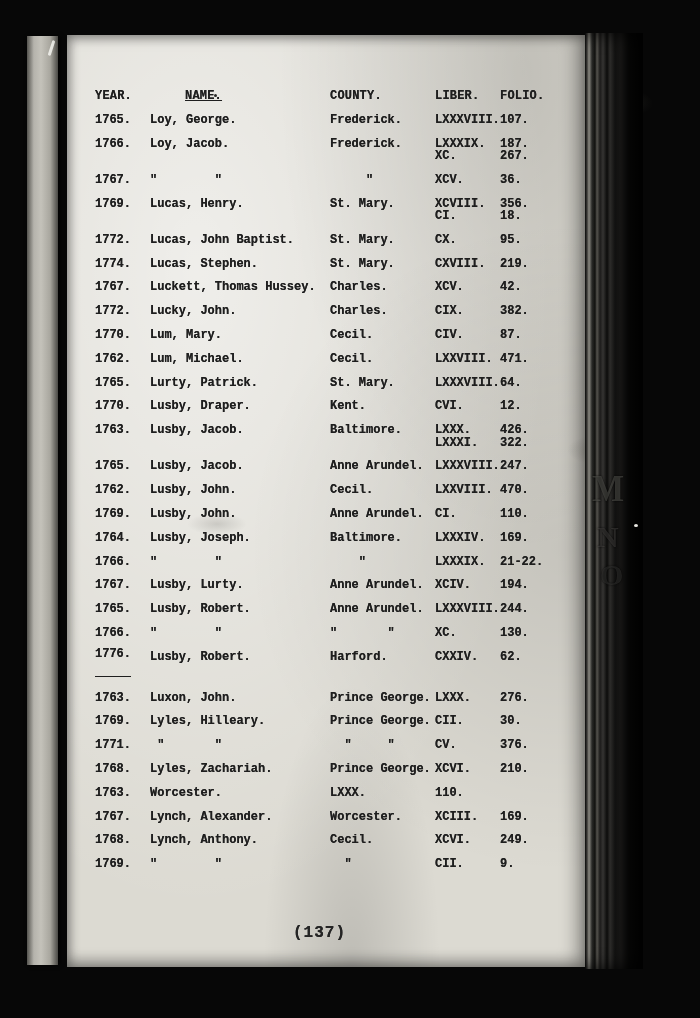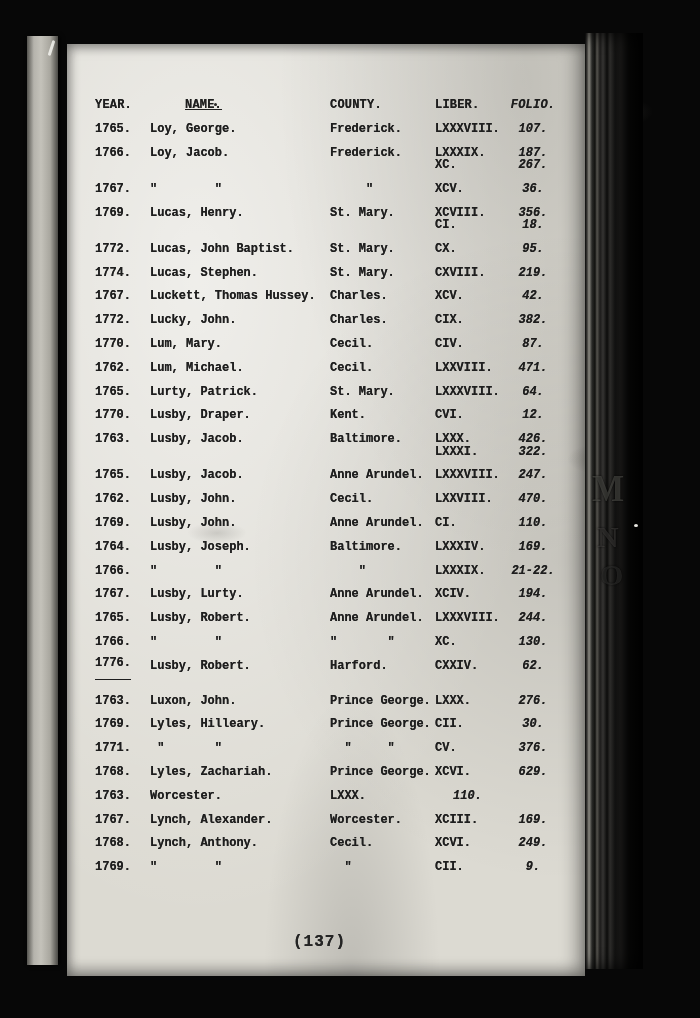--- a/index.html
+++ b/index.html
@@ -13,21 +13,21 @@
     position:absolute;left:27px;top:36px;width:31px;height:929px;
     background:linear-gradient(90deg,#55544f 0%,#b5b3ac 22%,#c4c2ba 45%,#a8a69e 75%,#4a4945 100%);
     box-shadow:2px 0 4px rgba(0,0,0,.8);
   }
   .neighbor-scratch{
     position:absolute;left:50px;top:40px;width:3px;height:16px;
     background:rgba(245,245,240,.85);transform:rotate(18deg);border-radius:2px;
   }
   
   .page{
-    position:absolute;left:67px;top:44px;width:518px;height:932px;
+    position:absolute;left:67px;top:35px;width:518px;height:932px;
     background:
       radial-gradient(ellipse at 88% 4%, rgba(0,0,0,.12), transparent 38%),
       radial-gradient(ellipse at 96% 55%, rgba(0,0,0,.10), transparent 45%),
       radial-gradient(ellipse at 55% 101%, rgba(0,0,0,.14), transparent 22%),
       radial-gradient(ellipse at 25% 25%, rgba(255,255,255,.55), transparent 65%),
       #dcdad2;
     box-shadow:
       inset -10px 0 16px rgba(0,0,0,.28),
       inset 0 -8px 12px rgba(0,0,0,.22),
       inset 5px 3px 10px rgba(0,0,0,.18),
@@ -71,26 +71,26 @@
     padding-left:28px;
     margin-bottom:11.4px;
     align-items:start;
   }
   .cell{
     white-space:pre;
     font-size:12px;line-height:12.4px;font-weight:700;
     color:#1e1e1e;
     text-shadow:0 0 .6px rgba(25,25,25,.85);
   }
-  .c-folio{text-align:center;font-style:italic;}
+  .c-folio{text-align:left;}
   .header-row .cell{letter-spacing:.2px;}
   .header-row .c-name{text-indent:35px;text-decoration:underline;}
   .underlined{
     position:relative;top:-3px;display:inline-block;
-    border-bottom:1.6px solid #1e1e1e;padding-bottom:10px;
+    border-bottom:1.6px solid #1e1e1e;padding-bottom:16px;
   }
   .page-number{
     position:absolute;left:226px;top:889px;
     font-size:16px;font-weight:700;color:#242424;
     text-shadow:0 0 .6px rgba(25,25,25,.85);letter-spacing:1px;
   }
 </style>
 </head>
 <body>
 
@@ -318,21 +318,21 @@
     <span class="cell c-county">  "     "</span>
     <span class="cell c-liber">CV.</span>
     <span class="cell c-folio">376.</span>
   </div>
 
   <div class="row">
     <span class="cell c-year"><span class="yr">1768.</span></span>
     <span class="cell c-name">Lyles, Zachariah.</span>
     <span class="cell c-county">Prince George.</span>
     <span class="cell c-liber">XCVI.</span>
-    <span class="cell c-folio">629.</span>
+    <span class="cell c-folio">210.</span>
   </div>
 
   <div class="row">
     <span class="cell c-year"><span class="yr">1763.</span></span>
     <span class="cell c-county">Worcester.</span>
     <span class="cell c-liber">LXXX.</span>
     <span class="cell c-folio">110.</span>
   </div>
 
   <div class="row">

